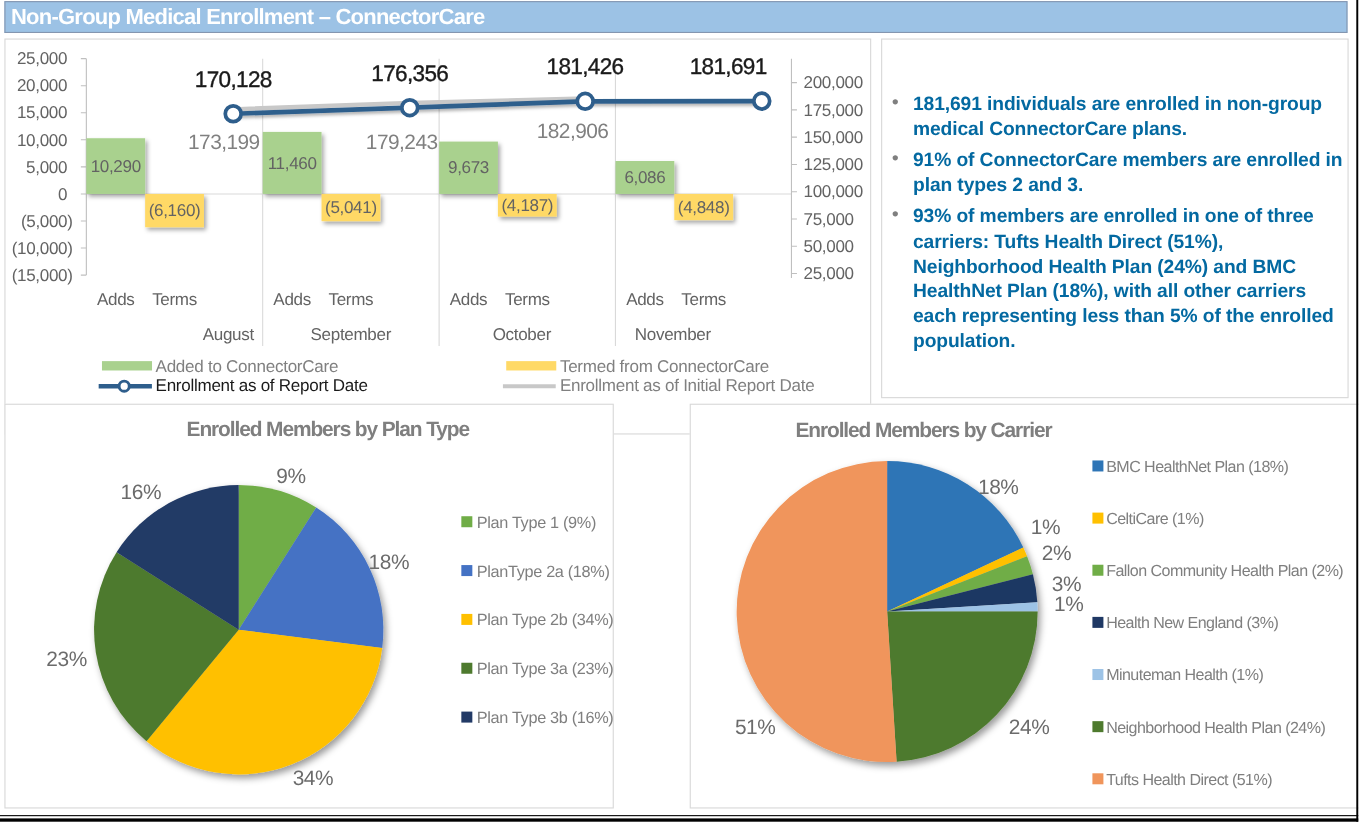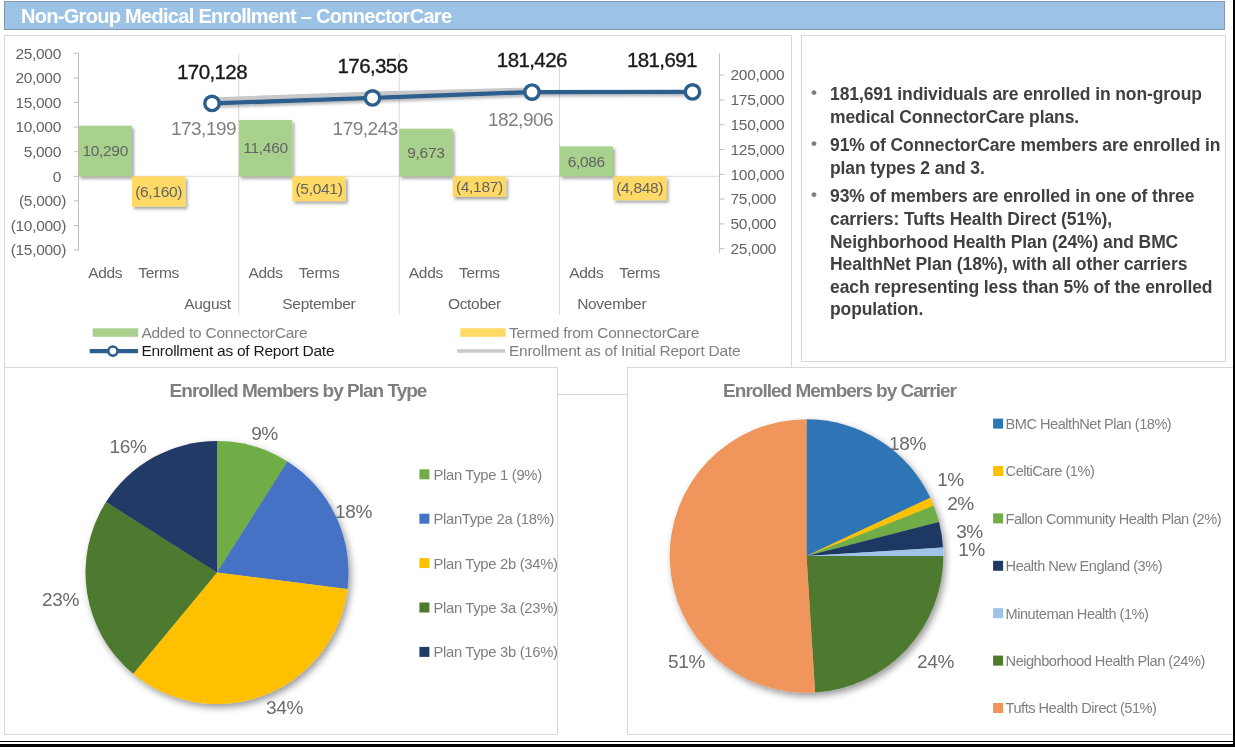--- a/index.html
+++ b/index.html
@@ -1,37 +1,37 @@
 <!DOCTYPE html>
 <html><head><meta charset="utf-8">
 <style>
 html,body{margin:0;padding:0;background:#fff;width:1235px;height:751px;overflow:hidden;
 font-family:"Liberation Sans",sans-serif;}
 #page{position:relative;width:1235px;height:751px;}
 .card{position:absolute;background:#fff;border:1px solid #D8D8D8;box-sizing:border-box;}
 #titlebar{position:absolute;left:4px;top:1px;width:1221px;height:29px;background:#9CC2E5;
 border:1px solid #8496B0;box-sizing:border-box;color:#fff;font-weight:bold;font-size:20px;
-line-height:28px;padding-left:16px;letter-spacing:-0.7px;}
+line-height:28px;padding-left:5px;letter-spacing:-0.7px;}
 #tl{left:4px;top:35px;width:788px;height:360px;}
 #tr{left:801px;top:35px;width:425px;height:327px;}
 #bl{left:4px;top:367px;width:554px;height:368px;}
 #br{left:627px;top:367px;width:672px;height:368px;}
 text{font-family:"Liberation Sans",sans-serif;}
 .ax{font-size:15.5px;fill:#636363;letter-spacing:-0.3px;}
 .big{font-size:20.5px;fill:#1a1a1a;letter-spacing:-0.6px;stroke:#1a1a1a;stroke-width:0.35;}
 .glab{font-size:19px;fill:#808080;letter-spacing:-0.5px;}
 .lg{font-size:15.5px;fill:#808080;letter-spacing:-0.25px;}
 .lgb{font-size:15.5px;fill:#1a1a1a;letter-spacing:-0.25px;}
 .ct{font-size:19px;font-weight:bold;fill:#7F7F7F;letter-spacing:-1.0px;}
 .plab{font-size:19px;fill:#6b6b6b;letter-spacing:-0.4px;}
 .pl{font-size:14.8px;fill:#7F7F7F;letter-spacing:-0.3px;}
 .pl2{font-size:14.6px;fill:#7F7F7F;letter-spacing:-0.5px;}
 #tr .bull{position:relative;margin:0 0 6px 0;}
 #tr .bdot{position:absolute;left:9px;top:0;color:#7F7F7F;font-size:17px;font-weight:bold;}
-#tr .btx{margin-left:28px;color:#404040;font-weight:bold;font-size:17.5px;line-height:22.6px;
+#tr .btx{margin-left:28px;color:#0369a1;font-weight:bold;font-size:17.5px;line-height:22.6px;
 letter-spacing:-0.1px;}
 </style></head>
 <body>
 <div id="page">
 <div id="titlebar">Non-Group Medical Enrollment – ConnectorCare</div>
 <div class="card" id="tl">
       <svg width="788" height="327" viewBox="0 0 788 327" style="position:absolute;left:0;top:0">
         <defs>
           <filter id="shB" x="-30%" y="-30%" width="160%" height="160%">
             <feDropShadow dx="2" dy="2.5" stdDeviation="1.8" flood-color="#000" flood-opacity="0.35"></feDropShadow>

